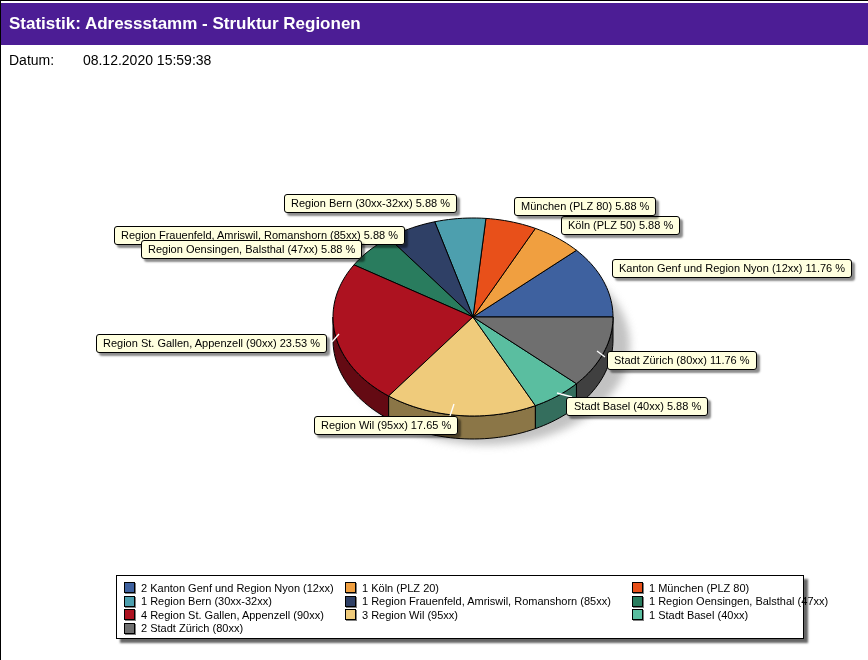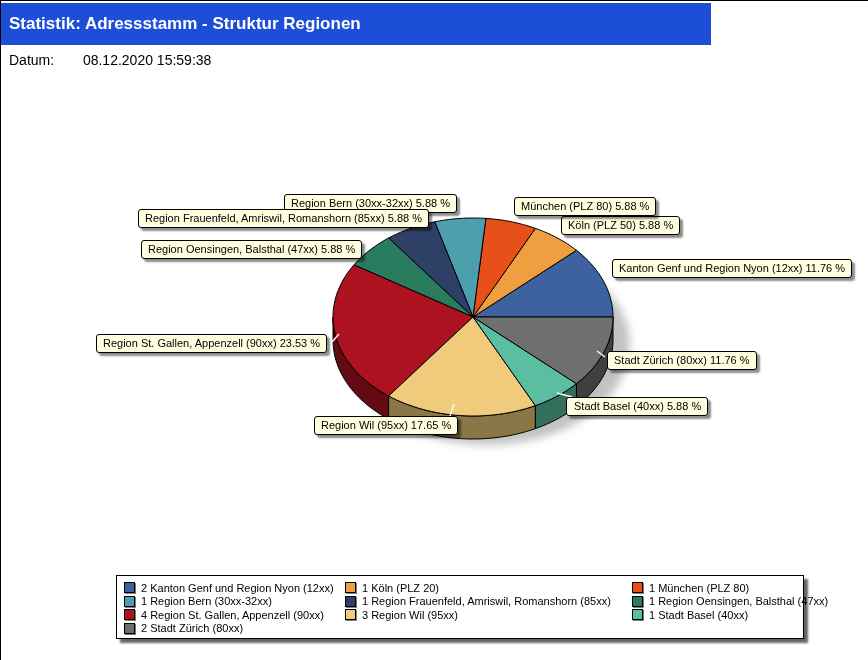--- a/index.html
+++ b/index.html
@@ -1,18 +1,18 @@
 <!DOCTYPE html>
 <html><head>
 <meta charset="utf-8">
 <style>
   html,body{margin:0;padding:0;background:#fff;font-family:"Liberation Sans",sans-serif;}
   .page{position:relative;width:868px;height:660px;background:#ffffff;overflow:hidden;
         border-top:1px solid #000;border-left:1px solid #000;box-sizing:border-box;}
-  .titlebar{position:absolute;left:0;top:2px;width:710px;height:42px;background:#1d4ed8;
+  .titlebar{position:absolute;left:0;top:2px;width:868px;height:42px;background:#4c1d95;
             display:flex;align-items:center;}
   .titlebar .title-text{color:#ffffff;font-size:17px;font-weight:bold;padding-left:8px;white-space:nowrap;}
   .daterow{position:absolute;left:8px;top:51px;font-size:14px;color:#000;}
   .datelabel{display:inline-block;width:70px;}
   .datevalue{display:inline-block;}
   #pie-svg{position:absolute;left:0;top:0;pointer-events:none;}
   #callouts{position:absolute;left:0;top:0;width:0;height:0;}
   .callout{position:absolute;background:#FFFFDF;border:1px solid #000;border-radius:3px;
            padding:2px 6px 3px 6px;font-size:11px;line-height:12px;white-space:nowrap;color:#000;
            box-shadow:3px 3px 2px rgba(0,0,0,0.45);}
@@ -63,21 +63,21 @@
       <line x1="449" y1="415" x2="453" y2="403" stroke="#ffffff" stroke-width="1.3"></line>
       <line x1="571" y1="396" x2="556" y2="392" stroke="#ffffff" stroke-width="1.3"></line>
       <line x1="604" y1="356" x2="596" y2="350" stroke="#ffffff" stroke-width="1.3"></line>
     </svg>
 
   <div id="callouts">
       <div class="callout" style="left: 611px; top: 258px;">Kanton Genf und Region Nyon (12xx) 11.76 %</div>
       <div class="callout" style="left: 560px; top: 215px;">Köln (PLZ 50) 5.88 %</div>
       <div class="callout" style="left: 513px; top: 196px;">München (PLZ 80) 5.88 %</div>
       <div class="callout" style="left: 283px; top: 193px;">Region Bern (30xx-32xx) 5.88 %</div>
-      <div class="callout" style="left: 113px; top: 208px; margin-left: 24px;">Region Frauenfeld, Amriswil, Romanshorn (85xx) 5.88 %</div>
+      <div class="callout" style="left: 113px; top: 225px;">Region Frauenfeld, Amriswil, Romanshorn (85xx) 5.88 %</div>
       <div class="callout" style="left: 140px; top: 239px;">Region Oensingen, Balsthal (47xx) 5.88 %</div>
       <div class="callout" style="left: 95px; top: 333px;">Region St. Gallen, Appenzell (90xx) 23.53 %</div>
       <div class="callout" style="left: 313px; top: 415px;">Region Wil (95xx) 17.65 %</div>
       <div class="callout" style="left: 565px; top: 396px; padding-left: 7px;">Stadt Basel (40xx) 5.88 %</div>
       <div class="callout" style="left: 606px; top: 350px;">Stadt Zürich (80xx) 11.76 %</div>
     </div>
 
   <div class="legend-box" id="legend-box">
       <div class="legend-col" style="left: 7px;">
         <div class="legend-row">

